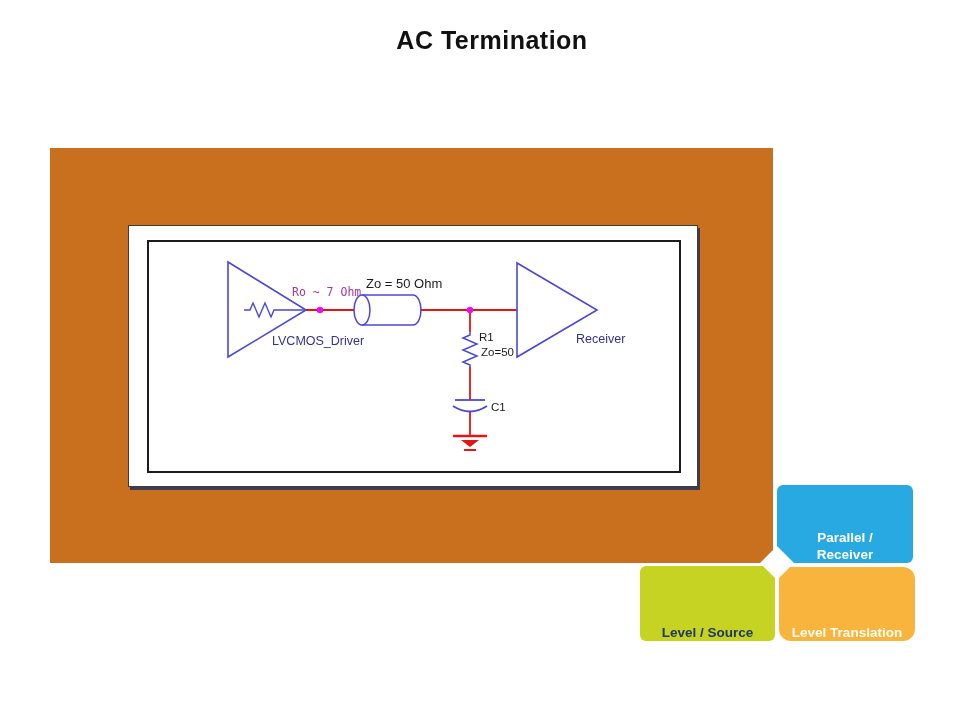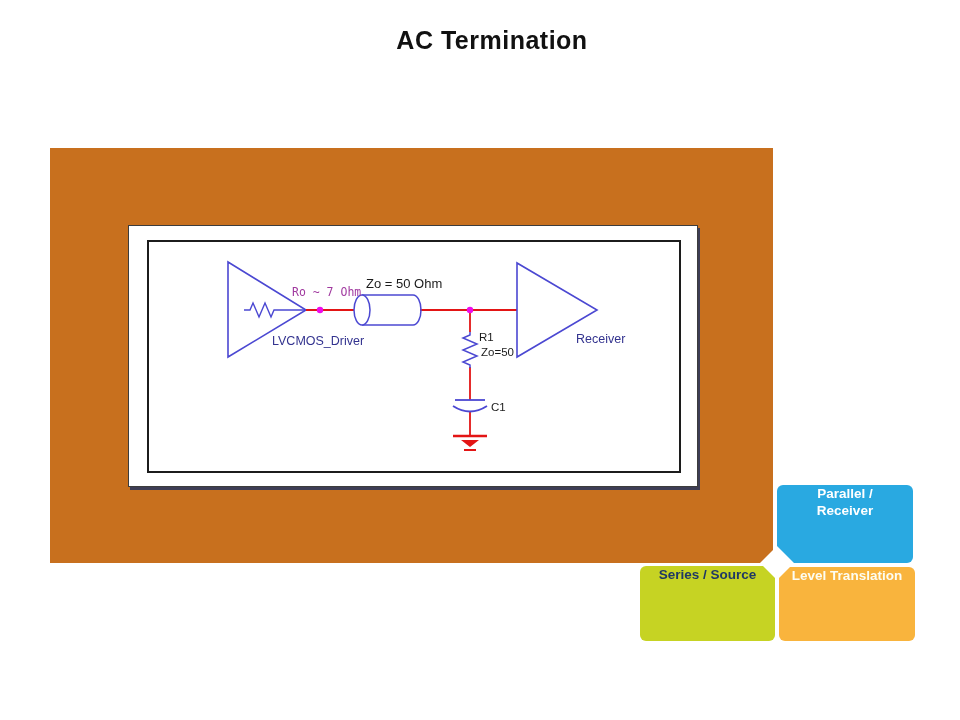--- a/index.html
+++ b/index.html
@@ -20,26 +20,26 @@
     background:#ffffff;border:1px solid #3c3c3c;
     box-shadow:2px 3px 0 #3d3d55;
     box-sizing:border-box;
   }
   .schematic-inner{
     position:absolute;left:147px;top:240px;width:534px;height:233px;
     background:#ffffff;border:2px solid #1c1c1c;box-sizing:border-box;
   }
   .circuit-svg{position:absolute;left:0;top:0;width:960px;height:720px;}
   .nav-btn{
-    position:absolute;border-radius:6px;display:flex;align-items:flex-start;justify-content:center;
+    position:absolute;border-radius:6px;display:flex;align-items:flex-end;justify-content:center;
     text-align:center;font-weight:bold;font-size:13.5px;line-height:17px;
   }
   .nav-parallel{left:777px;top:485px;width:136px;height:78px;background:#29A9E1;color:#ffffff;}
   .nav-series{left:640px;top:566px;width:135px;height:75px;background:#C6D323;color:#1F3864;}
-  .nav-level{left:779px;top:567px;width:136px;height:74px;background:#F9B43D;color:#FDFDF2;}
+  .nav-level{left:779px;top:567px;width:136px;height:74px;background:#F9B43D;color:#FDFDF2;border-radius:12px;}
   .junction-diamond{
     position:absolute;left:765px;top:551px;width:24px;height:24px;background:#ffffff;
     transform:rotate(45deg);
   }
   .svg-label{font-family:"Liberation Sans", sans-serif;}
   .svg-mono{font-family:"DejaVu Sans Mono", monospace;}
 </style>
 </head>
 <body>
 
@@ -96,20 +96,20 @@
 </svg>
 
 <div class="nav-btn nav-parallel">
   <div>
     <div>Parallel /</div>
     <div>Receiver</div>
   </div>
 </div>
 
 <div class="nav-btn nav-series">
-  <span>Series / Source</span>
+  <span>Level / Source</span>
 </div>
 
 <div class="nav-btn nav-level">
   <span>Level Translation</span>
 </div>
 
 <div class="junction-diamond"></div>
 
 </body></html>

